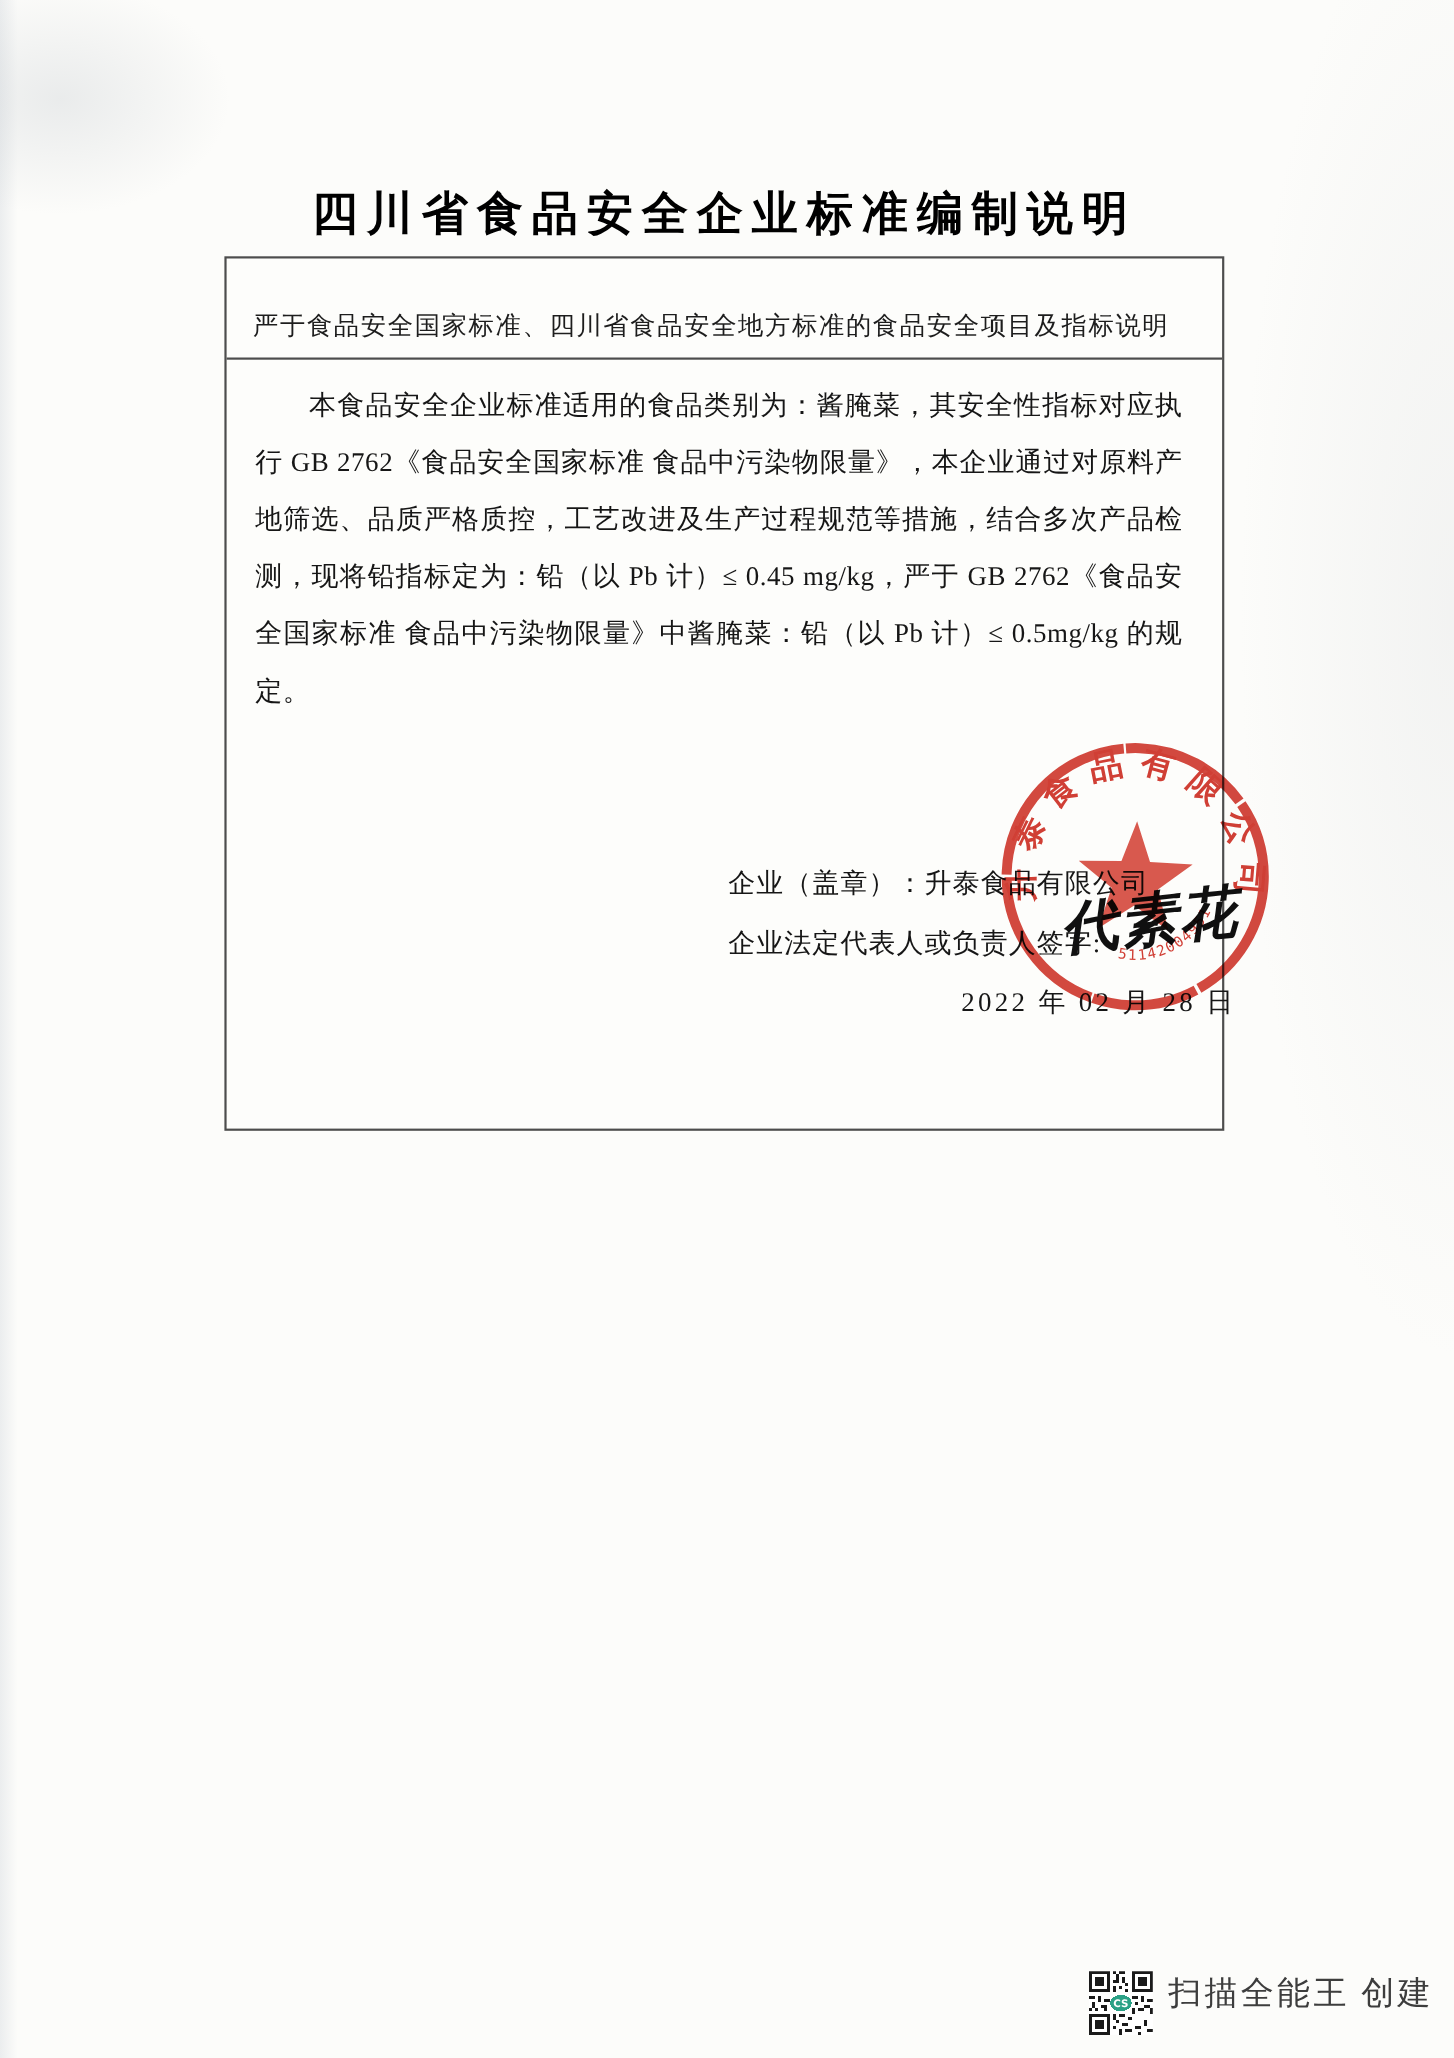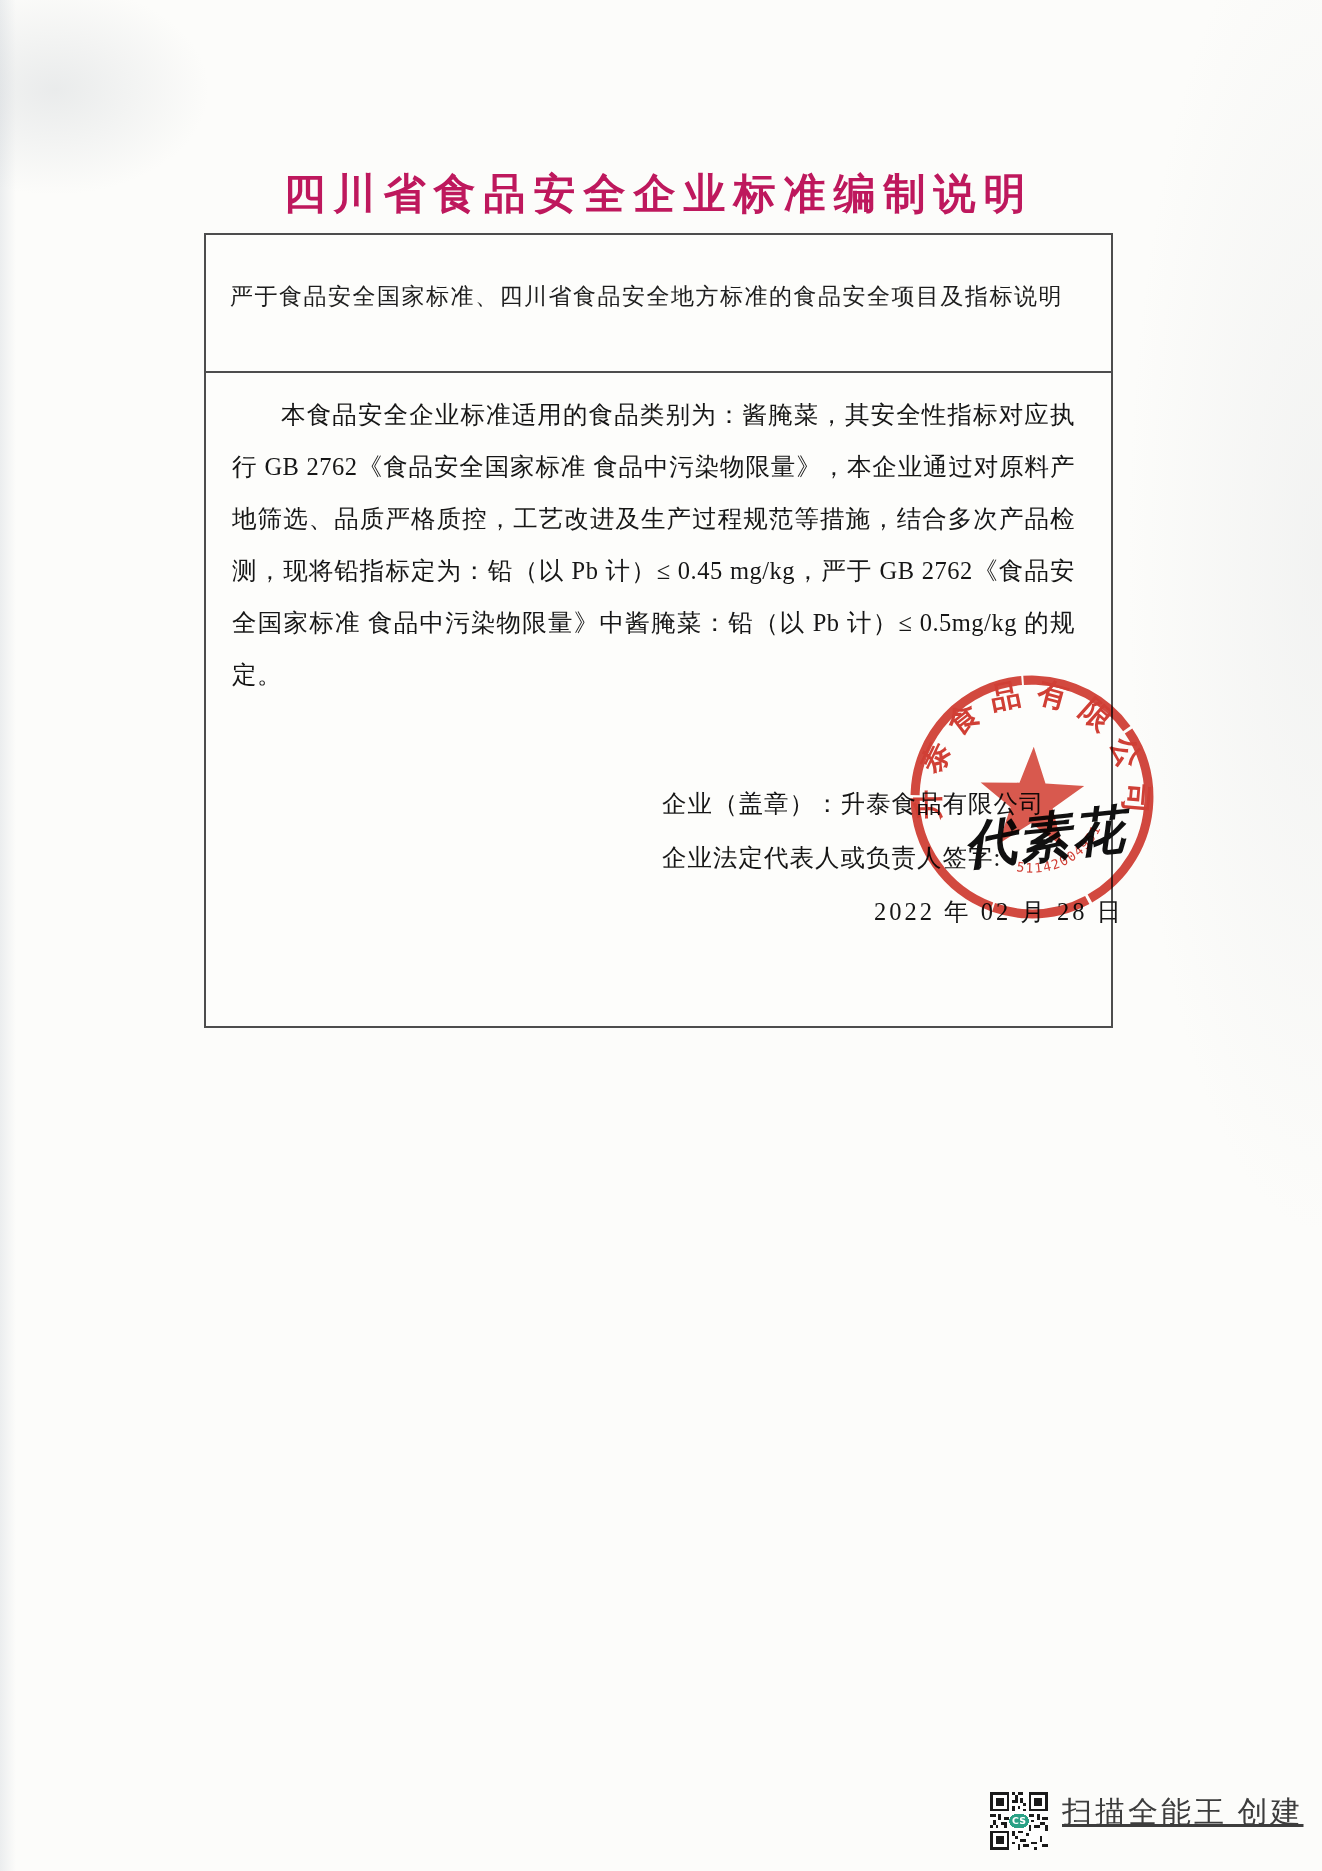--- a/index.html
+++ b/index.html
@@ -8,28 +8,28 @@
     font-family:"Liberation Serif","DejaVu Serif",serif;
     color:#1c1c1c;
     background:
       radial-gradient(220px 150px at 55px 90px, rgba(186,192,198,0.28), rgba(255,255,255,0) 70%),
       radial-gradient(260px 900px at 1322px 560px, rgba(203,206,209,0.20), rgba(255,255,255,0) 75%),
       linear-gradient(90deg, rgba(196,203,211,0.30), rgba(255,255,255,0) 16px),
       #fcfcfa;
   }
   .doc-title{
     position:absolute;left:204px;top:166px;width:909px;
-    text-align:center;font-size:42px;font-weight:700;letter-spacing:8px;color:#be185d;
+    text-align:center;font-size:42px;font-weight:700;letter-spacing:8px;color:#000000;
   }
   .std-box{
     position:absolute;left:204px;top:233px;width:909px;height:795px;
     border:2px solid #4d4d4d;box-sizing:border-box;background:rgba(255,255,255,0.25);
   }
   .std-box-header{
-    height:138px;box-sizing:border-box;border-bottom:2px solid #4d4d4d;
+    height:92px;box-sizing:border-box;border-bottom:2px solid #4d4d4d;
     padding:46px 18px 0 24px;font-size:23px;letter-spacing:1.5px;color:#1d1d1d;
   }
   .std-box-body{
     padding:16px 36px 0 26px;font-size:24.5px;line-height:52px;
     text-align:justify;color:#161616;
   }
   .std-box-body p{margin:0;text-indent:2em;letter-spacing:0.5px;}
   .sig-block{
     position:absolute;left:456px;top:542px;width:466px;
     font-size:24.5px;line-height:54px;color:#161616;letter-spacing:1px;
@@ -45,21 +45,20 @@
     mix-blend-mode:multiply;opacity:0.93;transform:rotate(2deg);
   }
   .seal svg{display:block;width:100%;height:100%;}
   .footer{
     position:absolute;left:990px;top:1792px;display:flex;align-items:flex-start;gap:14px;
   }
   .qr{width:58px;height:58px;}
   .footer-text{
     font-size:30px;color:#3d3d3d;letter-spacing:3px;white-space:nowrap;
     font-family:"Liberation Serif","DejaVu Serif",serif;
-    text-decoration:underline;
   }
 </style>
 </head>
 <body>
 
 <div class="doc-title">四川省食品安全企业标准编制说明</div>
 
 <div class="std-box">
   <div class="std-box-header">
     <span>严于食品安全国家标准、四川省食品安全地方标准的食品安全项目及指标说明</span>

